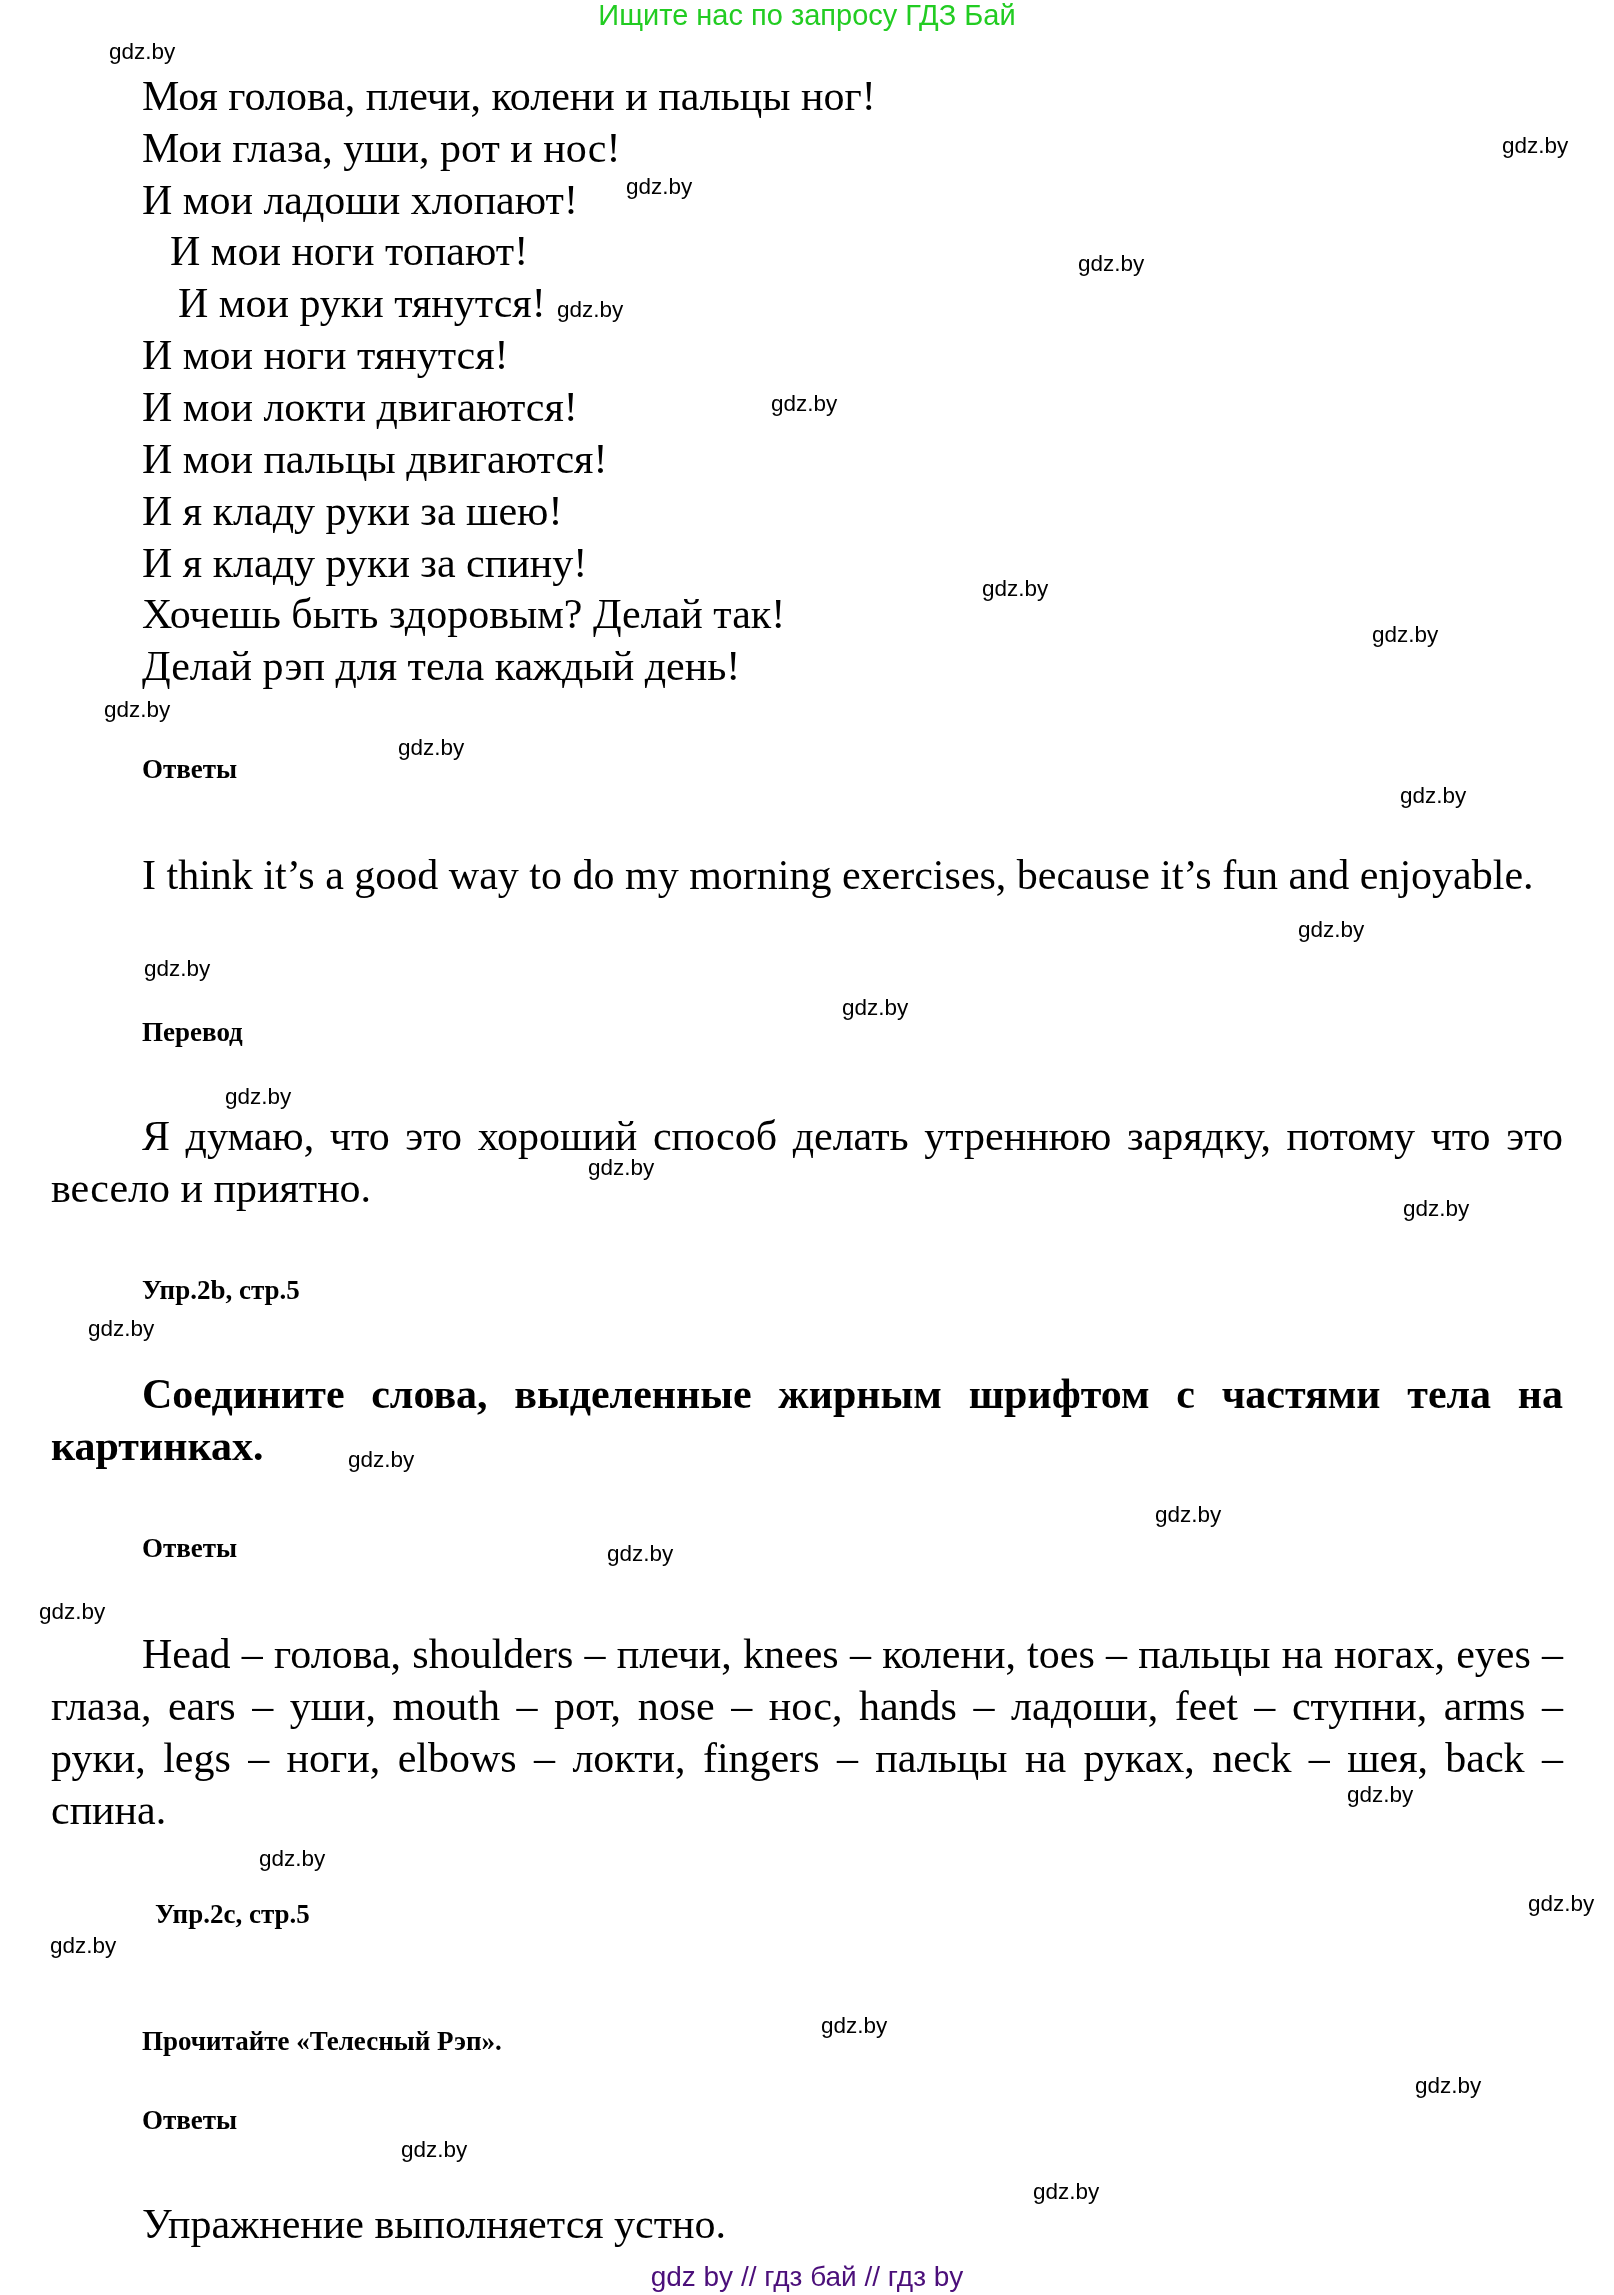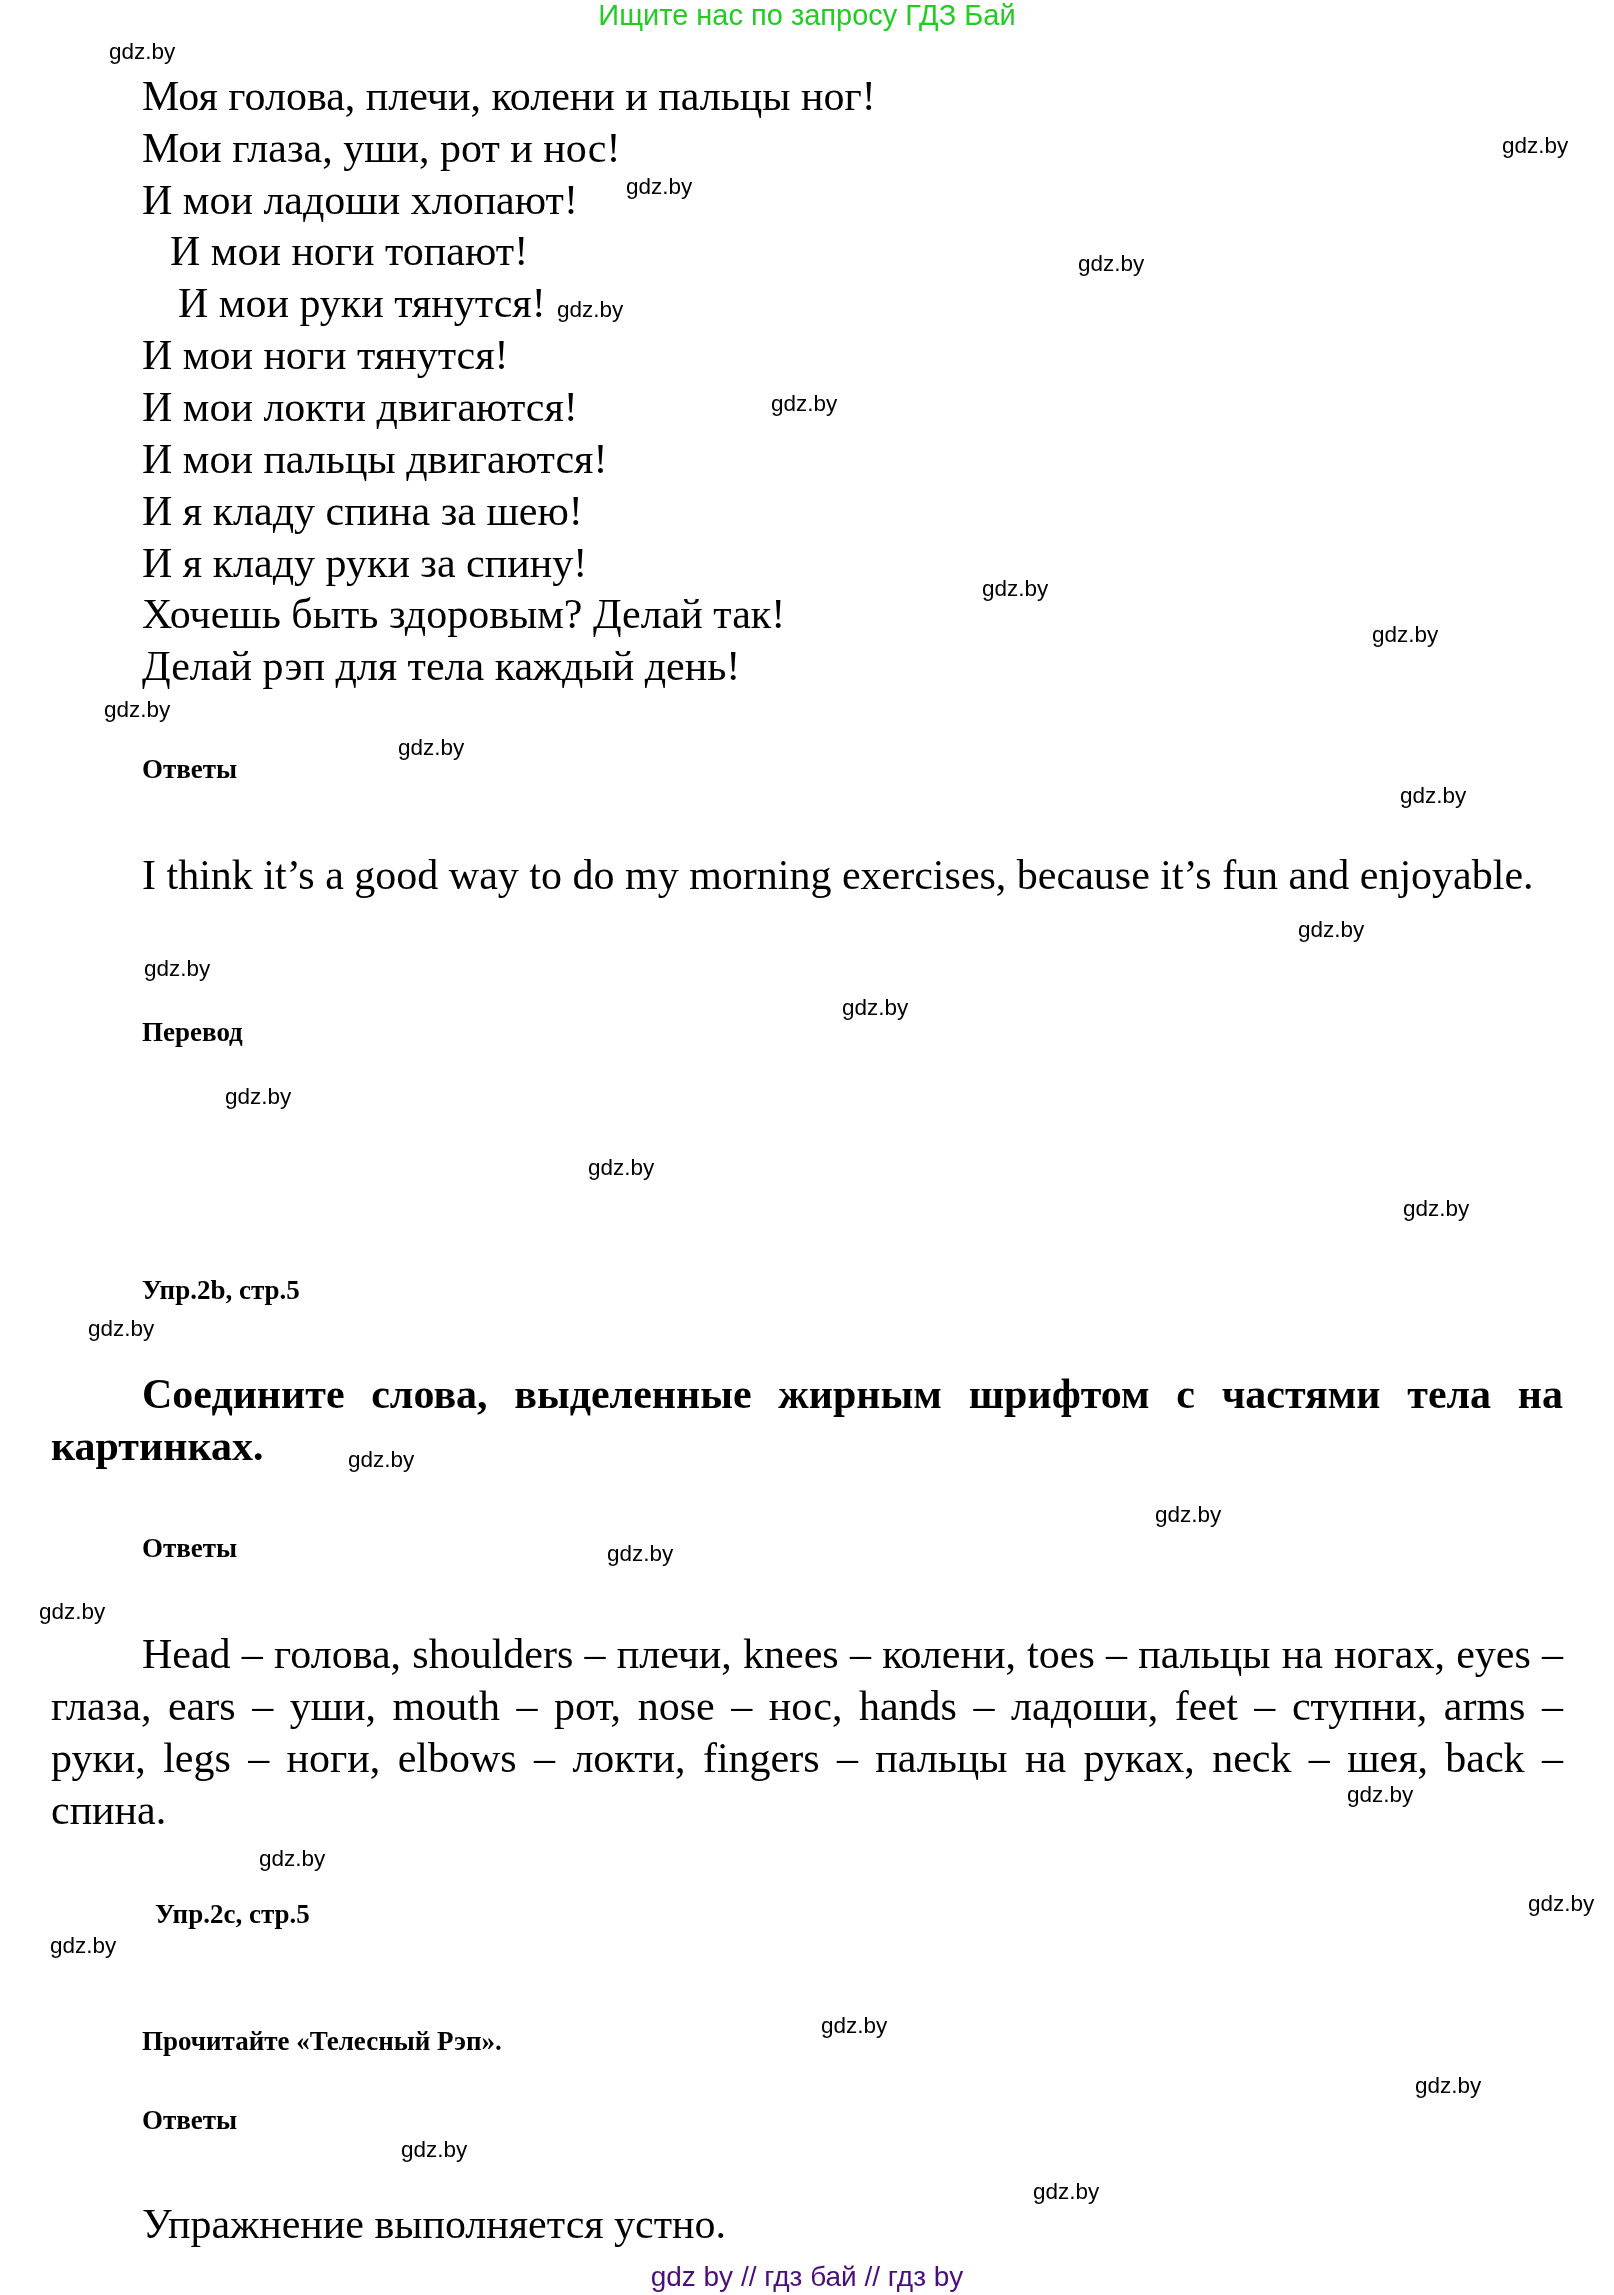--- a/index.html
+++ b/index.html
@@ -33,30 +33,31 @@
 
   <div>
     <div class="abs serif poem-line" style="left:142px; top:73px;">Моя голова, плечи, колени и пальцы ног!</div>
     <div class="abs serif poem-line" style="left:142px; top:125px;">Мои глаза, уши, рот и нос!</div>
     <div class="abs serif poem-line" style="left:142px; top:177px;">И мои ладоши хлопают!</div>
     <div class="abs serif poem-line" style="left:142px; top:228px;margin-left:28px;">И мои ноги топают!</div>
     <div class="abs serif poem-line" style="left:142px; top:280px;margin-left:36px;">И мои руки тянутся!</div>
     <div class="abs serif poem-line" style="left:142px; top:332px;">И мои ноги тянутся!</div>
     <div class="abs serif poem-line" style="left:142px; top:384px;">И мои локти двигаются!</div>
     <div class="abs serif poem-line" style="left:142px; top:436px;">И мои пальцы двигаются!</div>
-    <div class="abs serif poem-line" style="left:142px; top:488px;">И я кладу спина за шею!</div>
+    <div class="abs serif poem-line" style="left:142px; top:488px;">И я кладу руки за шею!</div>
     <div class="abs serif poem-line" style="left:142px; top:540px;">И я кладу руки за спину!</div>
     <div class="abs serif poem-line" style="left:142px; top:591px;">Хочешь быть здоровым? Делай так!</div>
     <div class="abs serif poem-line" style="left:142px; top:643px;">Делай рэп для тела каждый день!</div>
   </div>
 
   <div class="abs serif heading" style="left:142px; top:746px;">Ответы</div>
   <div class="para serif" style="top:849px;"><span class="indent"></span><span>I think it’s a good way to do my morning exercises, because it’s fun and enjoyable.</span></div>
 
   <div class="abs serif heading" style="left:142px; top:1009px;">Перевод</div>
+  <div class="para serif" style="top:1110px;"><span class="indent"></span><span>Я думаю, что это хороший способ делать утреннюю зарядку, потому что это весело и приятно.</span></div>
 
   <div class="abs serif heading" style="left:142px; top:1267px;">Упр.2b, стр.5</div>
   <div class="para serif bold" style="top:1368px;"><span class="indent"></span><span>Соедините слова, выделенные жирным шрифтом с частями тела на картинках.</span></div>
   <div class="abs serif heading" style="left:142px; top:1525px;">Ответы</div>
   <div class="para serif" style="top:1628px;"><span class="indent"></span><span>Head – голова, shoulders – плечи, knees – колени, toes – пальцы на ногах, eyes – глаза, ears – уши, mouth – рот, nose – нос, hands – ладоши, feet – ступни, arms – руки, legs – ноги, elbows – локти, fingers – пальцы на руках, neck – шея, back – спина.</span></div>
 
   <div class="abs serif heading" style="left:155px; top:1891px;">Упр.2c, стр.5</div>
   <div class="abs serif heading" style="left:142px; top:1994px;margin-top:24px;">Прочитайте «Телесный Рэп».</div>
   <div class="abs serif heading" style="left:142px; top:2097px;">Ответы</div>
   <div class="abs serif poem-line" style="left:142px; top:2201px;">Упражнение выполняется устно.</div>

